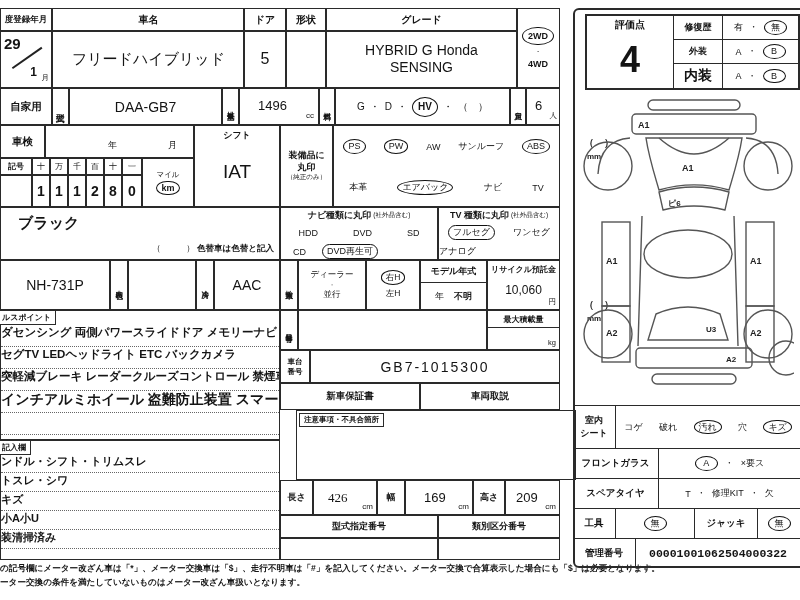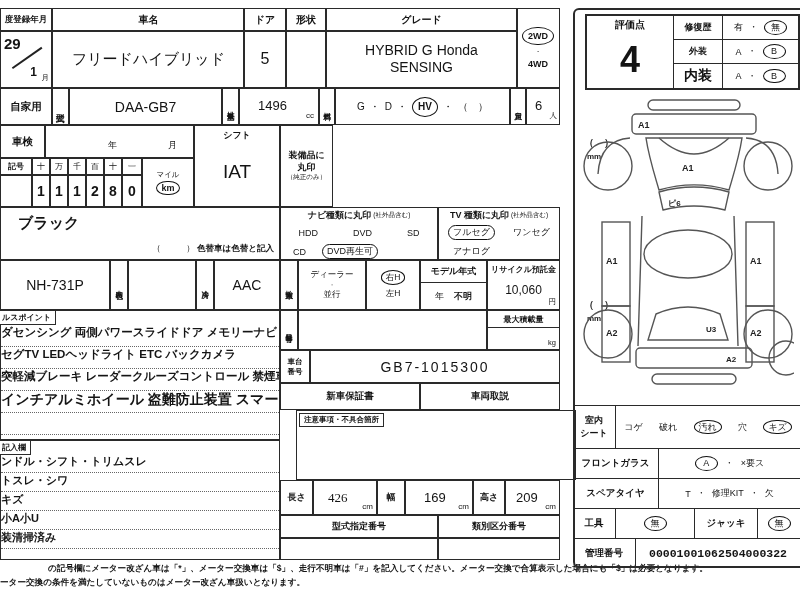--- a/index.html
+++ b/index.html
@@ -169,20 +169,35 @@
     <div class="ct" style="height:56px;font-size:19px;">
         <span>IAT</span>
       </div>
   </div>
 
   <div class="c b ct" style="left:280px;top:125px;width:53px;height:82px;flex-direction:column;line-height:1.3;">
     <span class="bold" style="font-size:9px;">装備品に</span>
     <span class="bold" style="font-size:9px;">丸印</span>
     <span style="font-size:6.5px;">（純正のみ）</span>
   </div>
+  <div class="c b" style="left:333px;top:125px;width:227px;height:82px;font-size:9px;">
+    <div class="flexsp" style="height:41px;">
+      <span class="circ">PS</span>
+      <span class="circ">PW</span>
+      <span>AW</span>
+      <span>サンルーフ</span>
+      <span class="circ">ABS</span>
+    </div>
+    <div class="flexsp" style="height:41px;">
+      <span>本革</span>
+      <span class="circ">エアバック</span>
+      <span>ナビ</span>
+      <span>TV</span>
+    </div>
+  </div>
 
   <div class="c b" style="left:280px;top:207px;width:158px;height:53px;font-size:9px;">
     <div class="ct" style="height:15px;gap:2px;">
       <span class="bold">ナビ種類に丸印</span>
       <span style="font-size:6.5px;">(社外品含む)</span>
     </div>
     <div class="flexsp" style="height:19px;">
       <span>HDD</span>
       <span>DVD</span>
       <span>SD</span>
@@ -194,21 +209,21 @@
   </div>
   <div class="c b" style="left:438px;top:207px;width:122px;height:53px;font-size:9px;">
     <div class="ct" style="height:15px;gap:2px;">
       <span class="bold">TV 種類に丸印</span>
       <span style="font-size:6.5px;">(社外品含む)</span>
     </div>
     <div class="flexsp" style="height:19px;">
       <span class="circ" style="border-radius:14px;">フルセグ</span>
       <span>ワンセグ</span>
     </div>
-    <div style="height:19px;display:flex;align-items:center;padding-left:14px;text-align:center;">
+    <div style="height:19px;display:flex;align-items:center;padding-left:0;text-align:center;">
       <span>アナログ</span>
     </div>
   </div>
 
   <div class="c b" style="left:0;top:207px;width:280px;height:53px;">
     <span class="bold" style="position:absolute;left:17px;top:6px;font-size:15px;">ブラック</span>
     <span style="position:absolute;right:5px;bottom:4px;font-size:8.5px;">
       <span>（　　　）</span>
       <span class="bold">色替車は色替と記入</span>
     </span>
@@ -334,21 +349,21 @@
 
   <div class="c b hd" style="left:280px;top:515px;width:158px;height:23px;font-size:9px;">
       <span>型式指定番号</span>
     </div>
   <div class="c b hd" style="left:438px;top:515px;width:122px;height:23px;font-size:9px;">
       <span>類別区分番号</span>
     </div>
   <div class="c b" style="left:280px;top:538px;width:158px;height:22px;"></div>
   <div class="c b" style="left:438px;top:538px;width:122px;height:22px;"></div>
 
-  <div class="c bold" style="left:0;top:563px;width:800px;font-size:8.6px;white-space:nowrap;overflow:hidden;padding-left:48px;"><span>の記号欄にメーター改ざん車は「*」、メーター交換車は「$」、走行不明車は「#」を記入してください。メーター交換で合算表示した場合にも「$」は必要となります。</span></div>
+  <div class="c bold" style="left:0;top:563px;width:800px;font-size:8.6px;white-space:nowrap;overflow:hidden;"><span>の記号欄にメーター改ざん車は「*」、メーター交換車は「$」、走行不明車は「#」を記入してください。メーター交換で合算表示した場合にも「$」は必要となります。</span></div>
   <div class="c bold" style="left:0;top:577px;width:800px;font-size:8.6px;white-space:nowrap;overflow:hidden;"><span>ーター交換の条件を満たしていないものはメーター改ざん車扱いとなります。</span></div>
 
   <div class="c" style="left:573px;top:8px;width:232px;height:560px;border:2px solid #2a2a2a;border-radius:6px;"></div>
 
   <div class="c" style="left:585px;top:14px;width:215px;height:76px;border:2px solid #2a2a2a;">
     <div class="c" style="left:0;top:0;width:87px;height:72px;border-right:1.6px solid #2a2a2a;">
       <div class="hd" style="height:18px;font-size:10px;">
           <span>評価点</span>
         </div>
       <div class="ct bold" style="height:52px;font-size:36px;">

